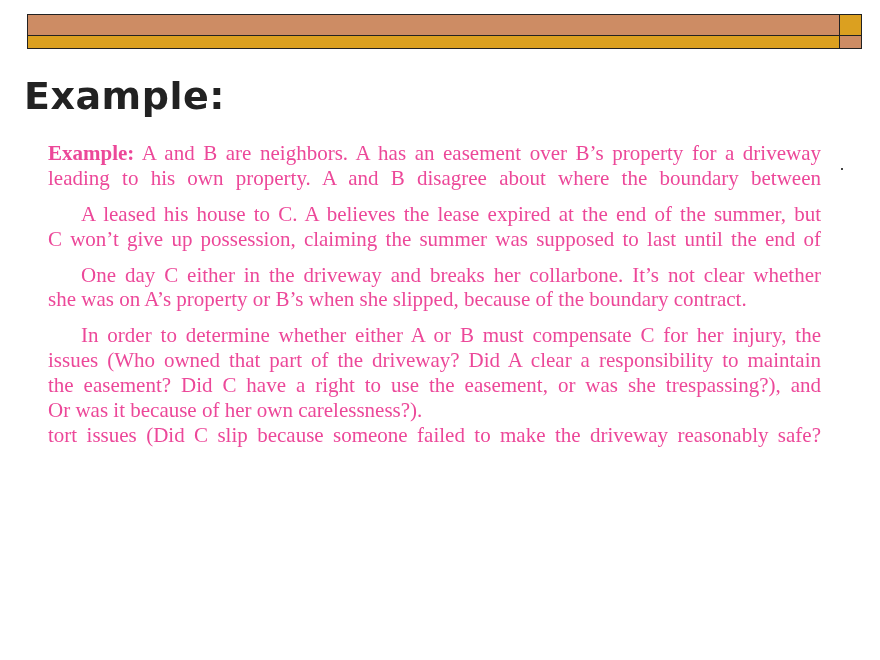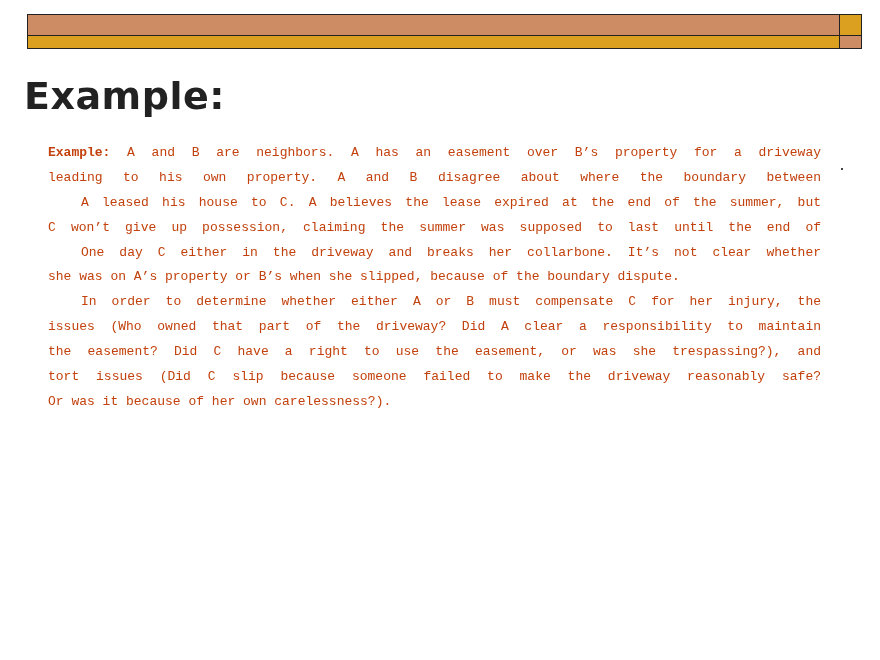--- a/index.html
+++ b/index.html
@@ -16,25 +16,25 @@
   .bar-top-end { position: absolute; left: 812px; top: 0; width: 21px; height: 21px; background: #dba020; border-bottom: 1px solid #222; box-sizing: border-box; }
   .bar-bot-main { position: absolute; left: 0; top: 21px; width: 812px; height: 12px; background: #dba020; border-right: 1px solid #222; box-sizing: border-box; }
   .bar-bot-end { position: absolute; left: 812px; top: 21px; width: 21px; height: 12px; background: #cd8c64; }
   .title {
     position: absolute; left: 24px; top: 74px;
     font-family: "DejaVu Sans", sans-serif; font-weight: bold;
     font-size: 38px; color: #222; margin: 0; letter-spacing: 0.5px;
   }
   .body-text {
     position: absolute; left: 48px; top: 141px; width: 773px;
-    font-size: 13px; color: #c2410c; font-family: Liberation Mono, monospace;
+    font-size: 21px; color: #ec4899;
   }
   .ln { height: 24.9px; line-height: 24.9px; white-space: nowrap; }
   .ln.full { text-align: justify; text-align-last: justify; white-space: normal; }
-  .ln.indent { padding-left: 33px; }
+  .ln.indent { padding-left: 33px; margin-top: 11px; }
   .lead { font-weight: bold; }
   .stray-dot {
     position: absolute; left: 841px; top: 168px; width: 2px; height: 2px; background: #444;
   }
 </style>
 </head>
 <body>
 
 <div class="bars">
   <div class="bar-top-main"></div>
@@ -44,21 +44,21 @@
 </div>
 
 <h1 class="title">Example:</h1>
 
 <div class="body-text">
   <div class="ln full"><span class="lead">Example:</span> <span>A and B are neighbors. A has an easement over B’s property for a driveway</span></div>
   <div class="ln full">leading to his own property. A and B disagree about where the boundary between</div>
   <div class="ln full indent">A leased his house to C. A believes the lease expired at the end of the summer, but</div>
   <div class="ln full">C won’t give up possession, claiming the summer was supposed to last until the end of</div>
   <div class="ln full indent">One day C either in the driveway and breaks her collarbone. It’s not clear whether</div>
-  <div class="ln">she was on A’s property or B’s when she slipped, because of the boundary dispute.</div>
+  <div class="ln">she was on A’s property or B’s when she slipped, because of the boundary contract.</div>
   <div class="ln full indent">In order to determine whether either A or B must compensate C for her injury, the</div>
   <div class="ln full">issues (Who owned that part of the driveway? Did A clear a responsibility to maintain</div>
   <div class="ln full">the easement? Did C have a right to use the easement, or was she trespassing?), and</div>
+  <div class="ln">Or was it because of her own carelessness?).</div>
   <div class="ln full">tort issues (Did C slip because someone failed to make the driveway reasonably safe?</div>
-  <div class="ln">Or was it because of her own carelessness?).</div>
 </div>
 
 <div class="stray-dot"></div>
 
 </body></html>

